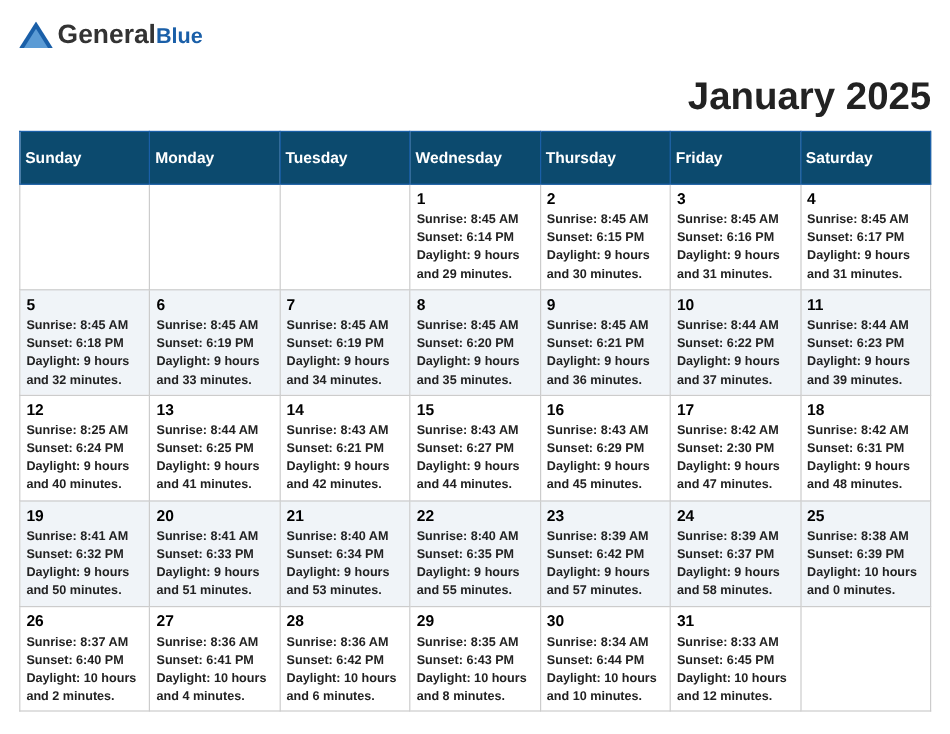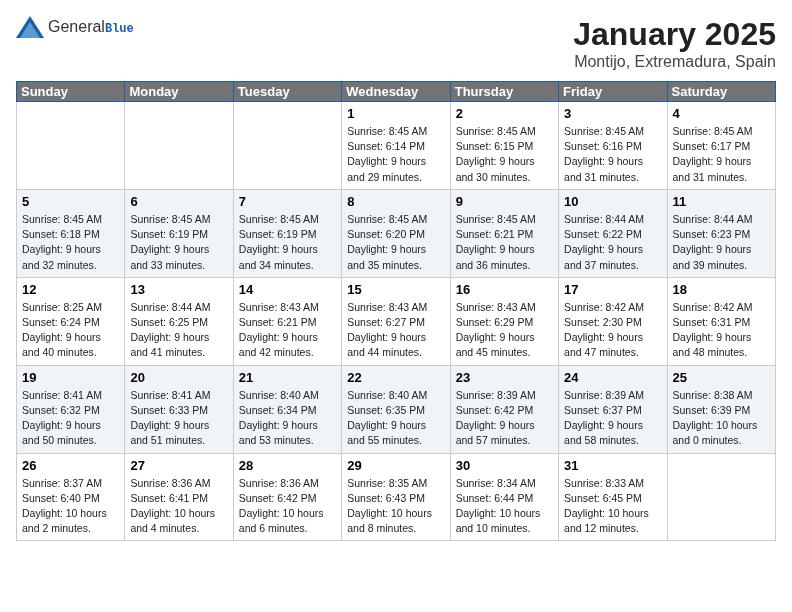--- a/index.html
+++ b/index.html
@@ -15,55 +15,55 @@
       justify-content: space-between;
       align-items: flex-start;
       margin-bottom: 10px;
     }
     .logo {
       display: flex;
       align-items: center;
       gap: 4px;
     }
     .logo-text-general {
-      font-size: 16px;
-      font-weight: normal;
+      font-size: 22px;
+      font-weight: bold;
       color: #333;
     }
     .logo-text-blue {
-      font-size: 12px;
+      font-size: 18px;
       font-weight: bold;
       color: #1a5fa8;
-      font-family: Liberation Mono, monospace;
     }
     .logo-icon {
       width: 28px;
       height: 22px;
     }
     .title-area {
       text-align: right;
+      margin-top: 46px;
     }
     .main-title {
       font-size: 32px;
       font-weight: bold;
       color: #222;
     }
     .subtitle {
       font-size: 16px;
       color: #444;
     }
     table {
       width: 100%;
       border-collapse: collapse;
       font-size: 11px;
     }
     thead tr th {
-      background-color: #737373;
+      background-color: #0c4a6e;
       color: #fff;
-      padding: 2px 4px;
+      padding: 14px 4px;
       text-align: left;
       font-size: 13px;
       font-weight: bold;
       border: 1px solid #1a5fa8;
     }
     tbody tr td {
       border: 1px solid #ccc;
       vertical-align: top;
       padding: 4px 5px;
       min-height: 80px;
@@ -78,20 +78,21 @@
     .day-number {
       font-weight: bold;
       font-size: 13px;
       margin-bottom: 3px;
       display: block;
     }
     .day-info {
       font-size: 10.5px;
       color: #222;
       line-height: 1.45;
+      font-weight: bold;
     }
     td.empty {
       background-color: #f9f9f9;
     }
   </style>
 </head>
 <body>
 
 <div class="header-area">
   <div class="logo">
@@ -100,21 +101,20 @@
       <polygon points="4,22 14,6 24,22" fill="#5b9bd5"></polygon>
     </svg>
     <div>
       <div>
         <span class="logo-text-general">General</span><span class="logo-text-blue">Blue</span>
       </div>
     </div>
   </div>
   <div class="title-area">
     <div class="main-title">January 2025</div>
-    <div class="subtitle">Montijo, Extremadura, Spain</div>
   </div>
 </div>
 
 <table>
   <thead>
     <tr>
     <th>Sunday</th>
         <th>Monday</th>
         <th>Tuesday</th>
         <th>Wednesday</th>

